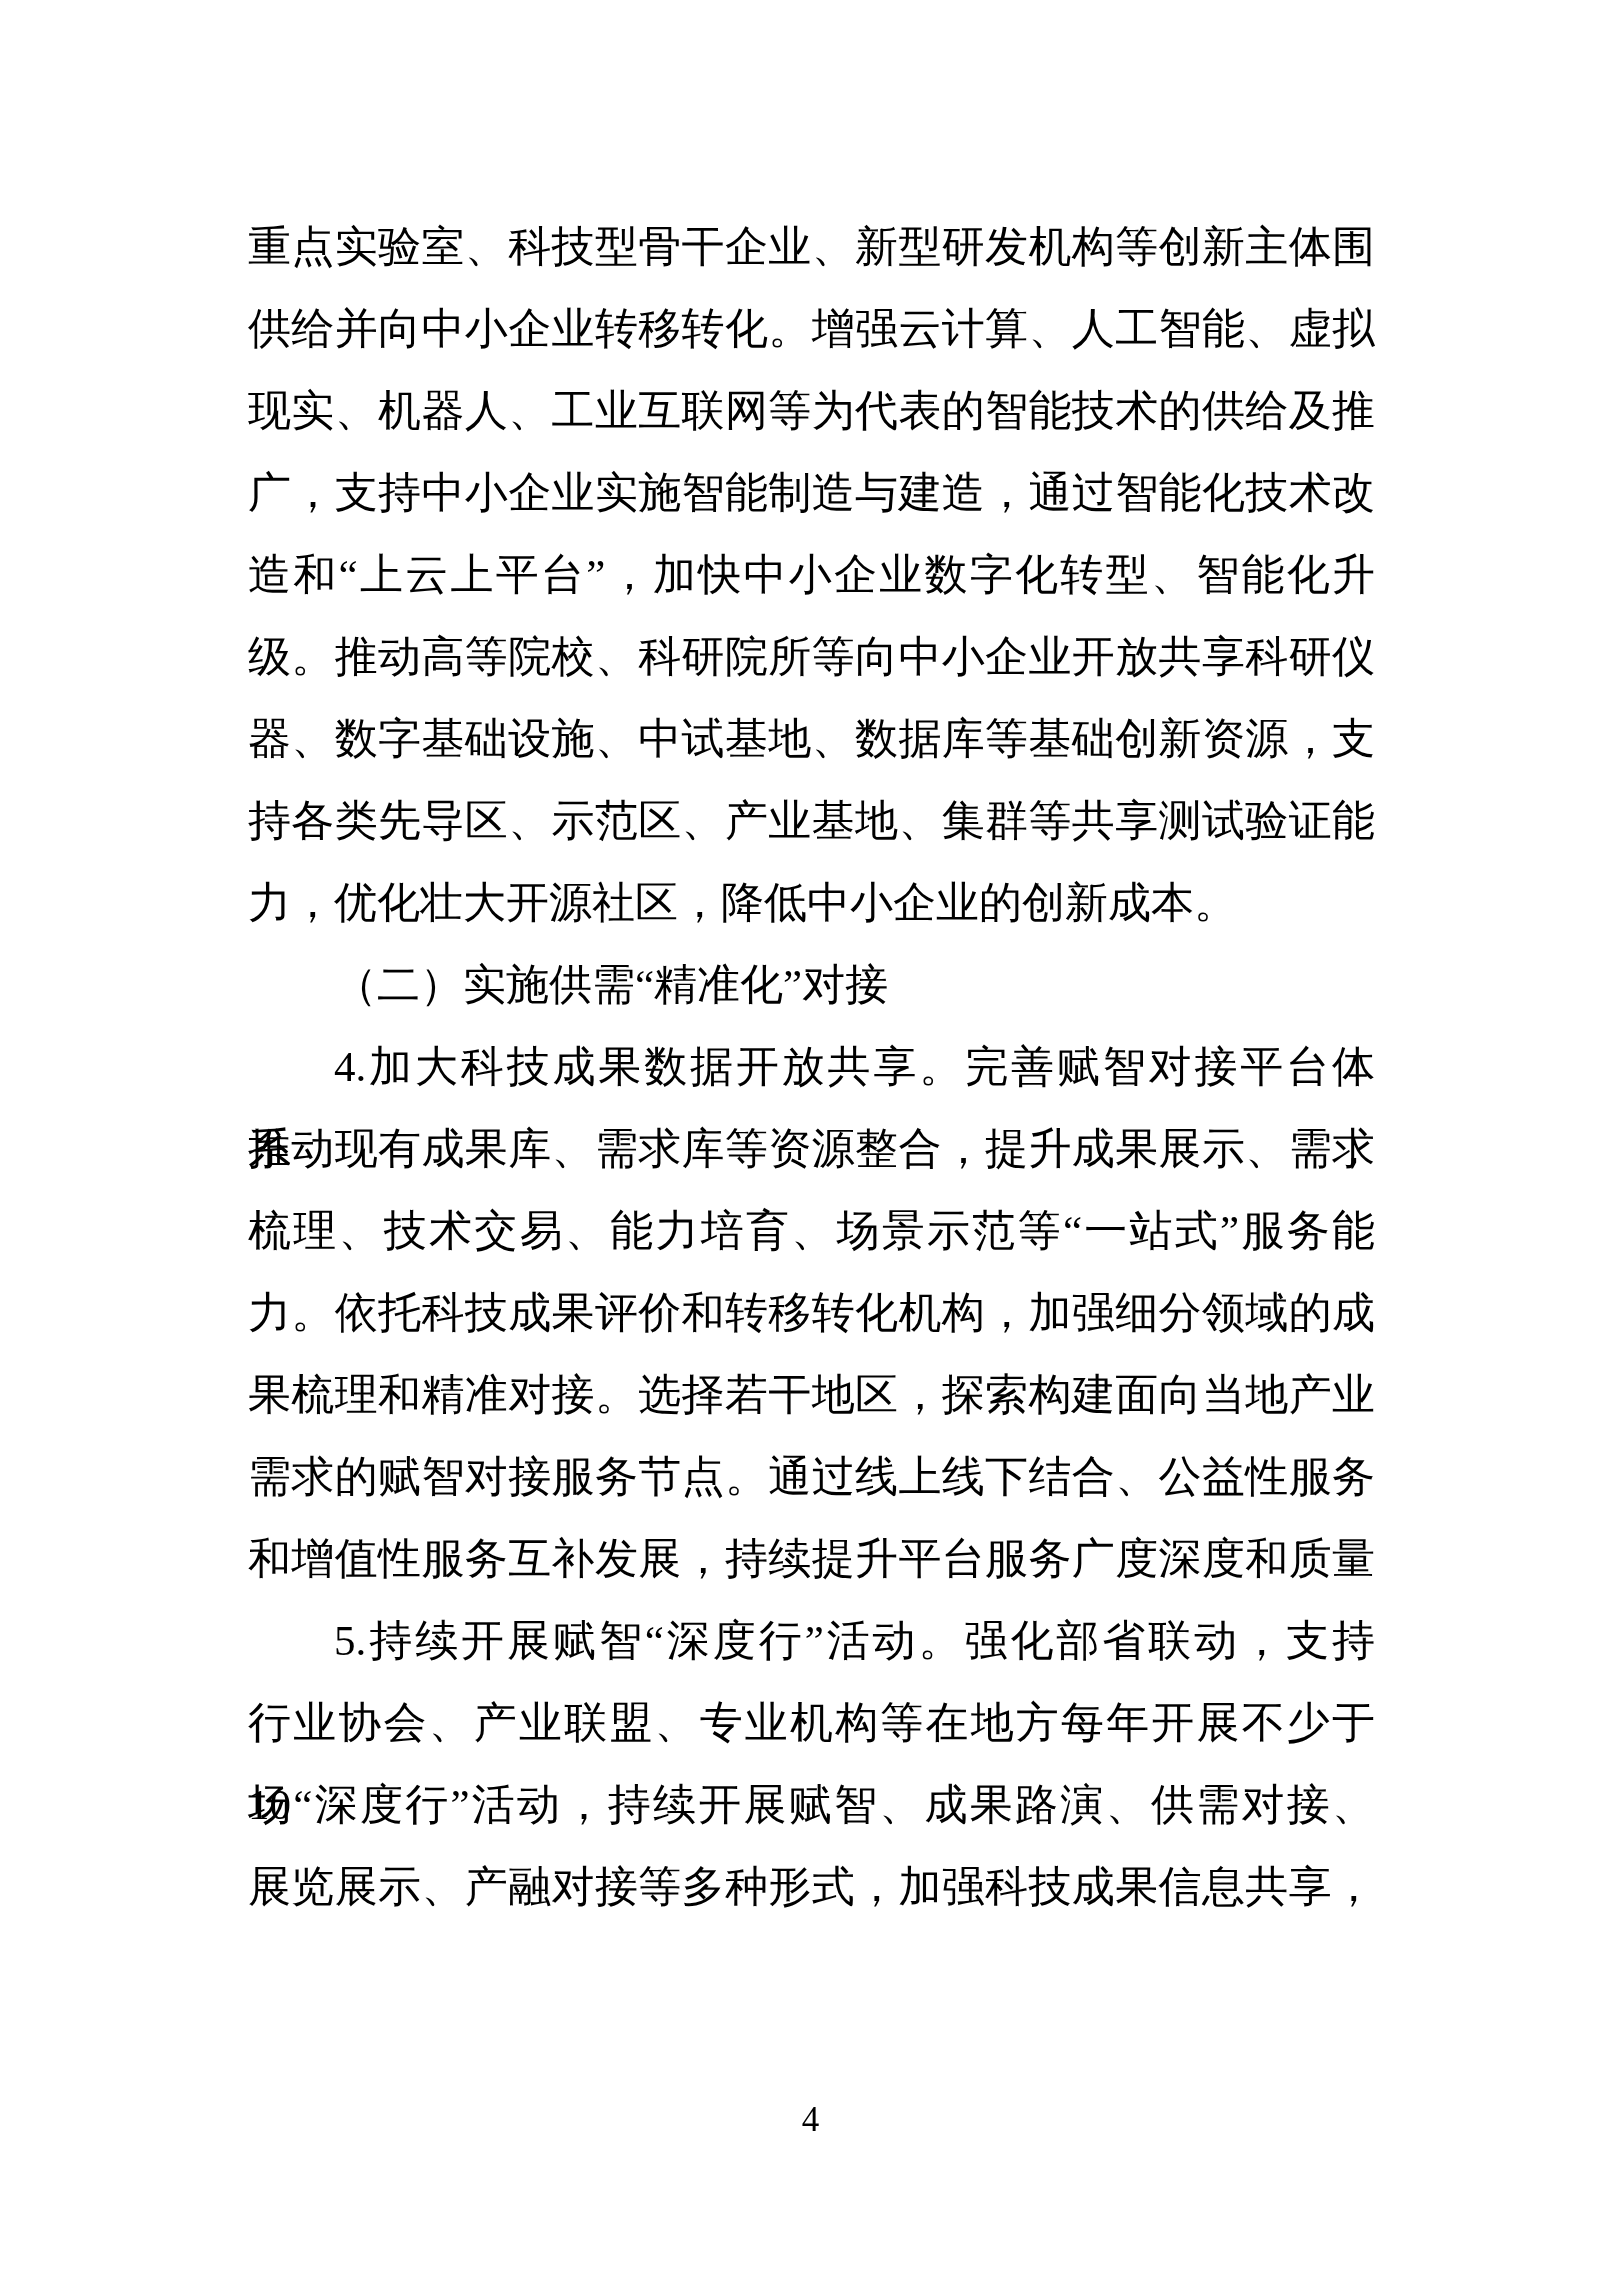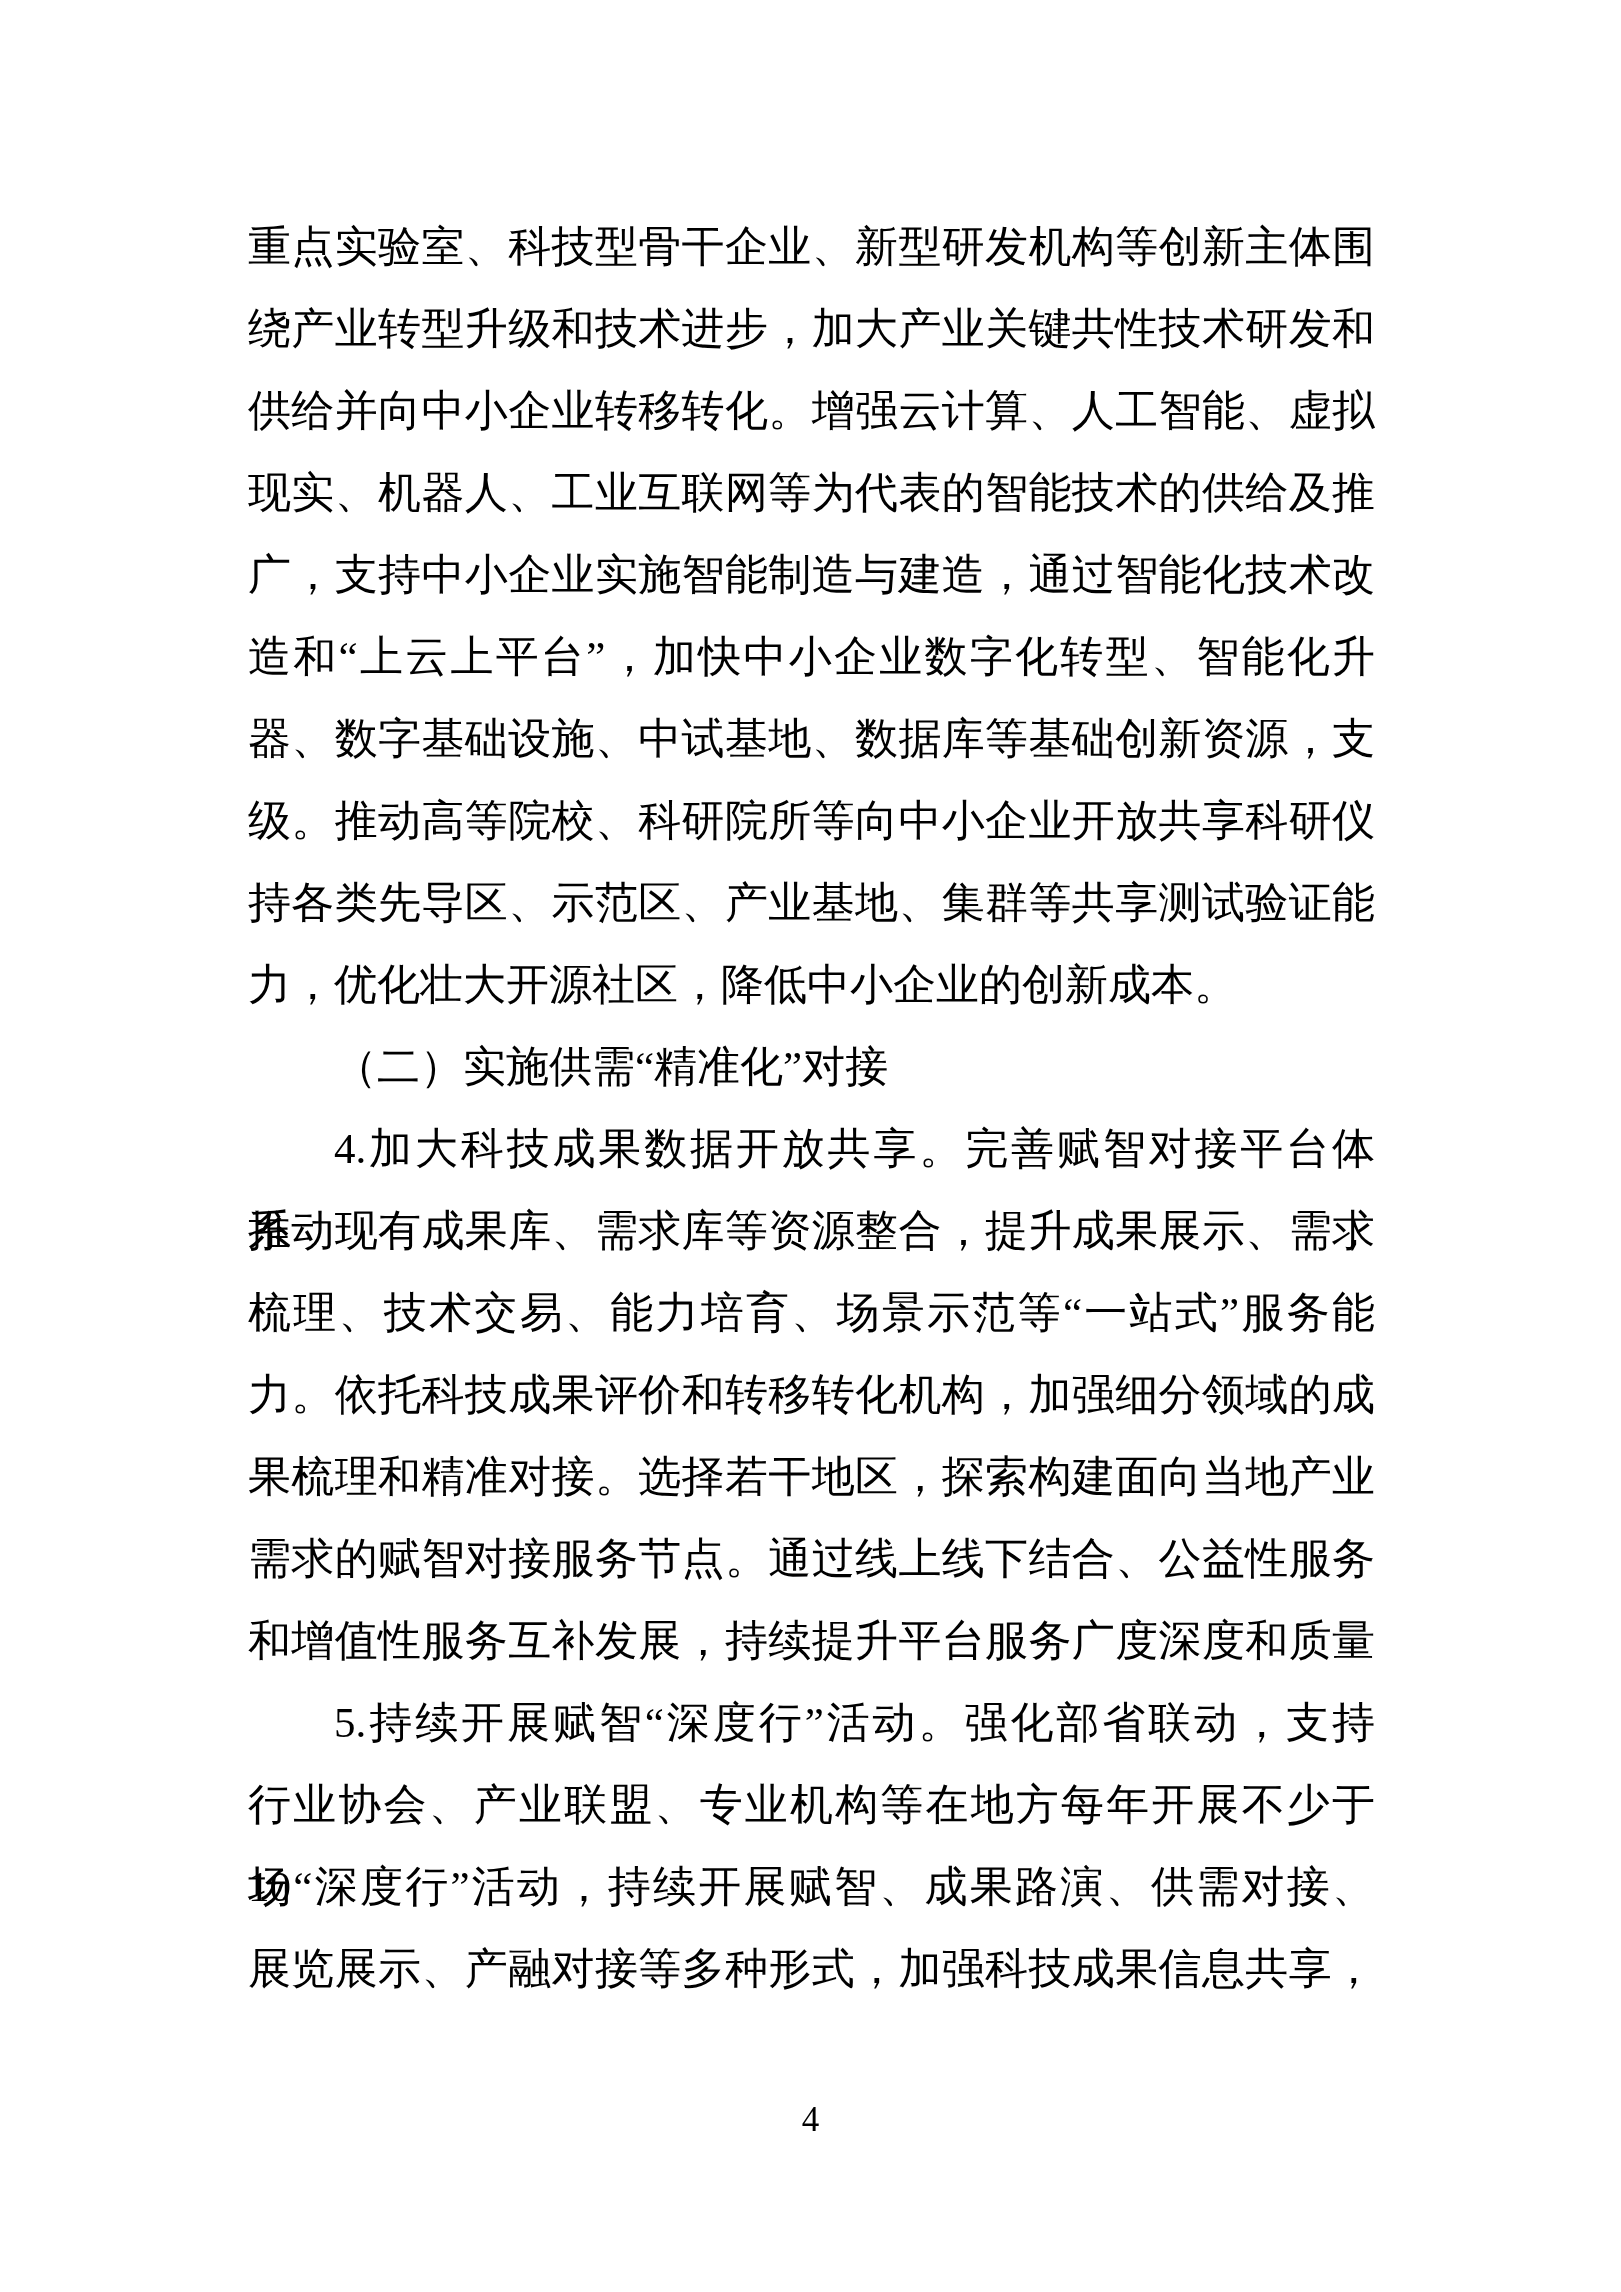--- a/index.html
+++ b/index.html
@@ -49,27 +49,26 @@
     font-size: 35px;
     line-height: 47px;
   }
 </style>
 </head>
 <body>
 
 <div class="page">
   <div class="text-block">
       <div class="line">重点实验室、科技型骨干企业、新型研发机构等创新主体围</div>
-      <div class="line">绕产业转型升级和技术进步，加大产业关键共性技术研发和</div>
       <div class="line">供给并向中小企业转移转化。增强云计算、人工智能、虚拟</div>
       <div class="line">现实、机器人、工业互联网等为代表的智能技术的供给及推</div>
       <div class="line">广，支持中小企业实施智能制造与建造，通过智能化技术改</div>
       <div class="line">造和“上云上平台”，加快中小企业数字化转型、智能化升</div>
+      <div class="line">级。推动高等院校、科研院所等向中小企业开放共享科研仪</div>
       <div class="line">器、数字基础设施、中试基地、数据库等基础创新资源，支</div>
-      <div class="line">级。推动高等院校、科研院所等向中小企业开放共享科研仪</div>
       <div class="line">持各类先导区、示范区、产业基地、集群等共享测试验证能</div>
       <div class="line left">力，优化壮大开源社区，降低中小企业的创新成本。</div>
       <div class="line left indent bold">（二）实施供需“精准化”对接</div>
       <div class="line indent">4.加大科技成果数据开放共享。完善赋智对接平台体系，</div>
       <div class="line">推动现有成果库、需求库等资源整合，提升成果展示、需求</div>
       <div class="line">梳理、技术交易、能力培育、场景示范等“一站式”服务能</div>
       <div class="line">力。依托科技成果评价和转移转化机构，加强细分领域的成</div>
       <div class="line">果梳理和精准对接。选择若干地区，探索构建面向当地产业</div>
       <div class="line">需求的赋智对接服务节点。通过线上线下结合、公益性服务</div>
       <div class="line">和增值性服务互补发展，持续提升平台服务广度深度和质量</div>

